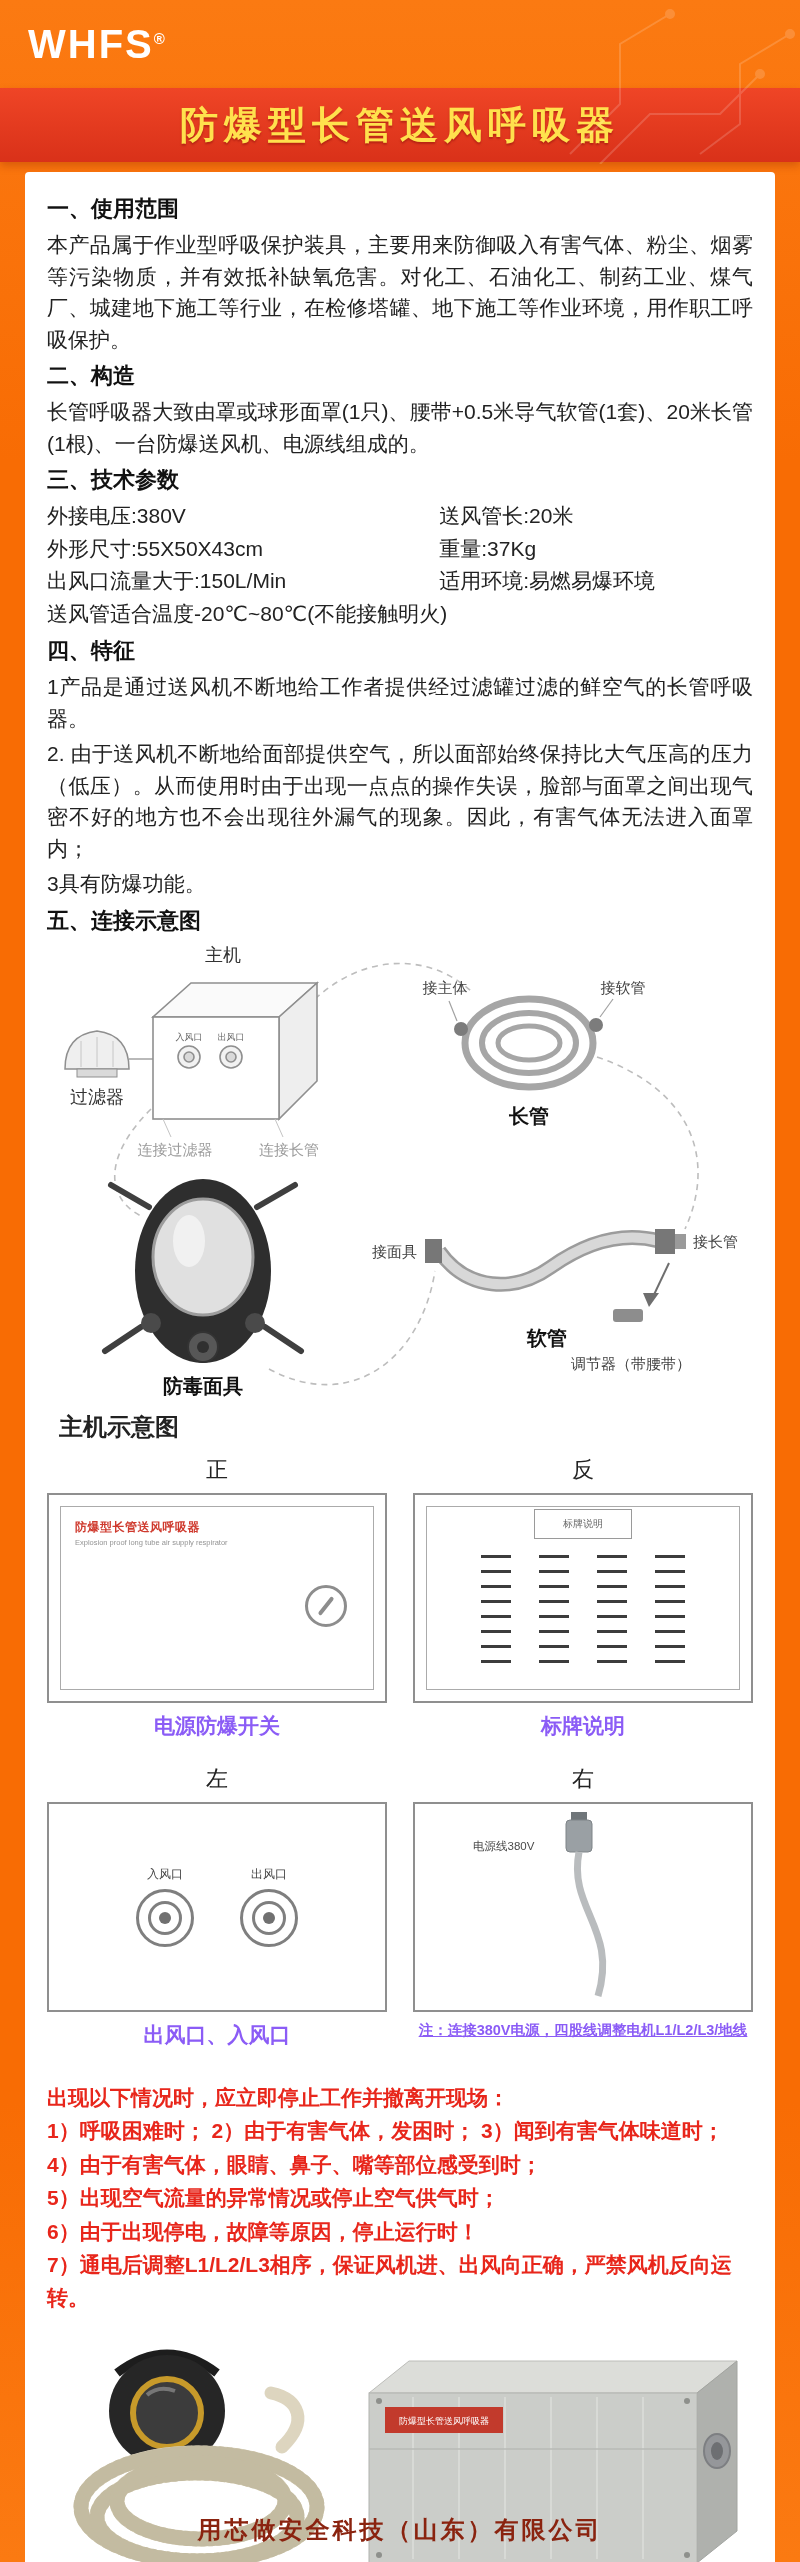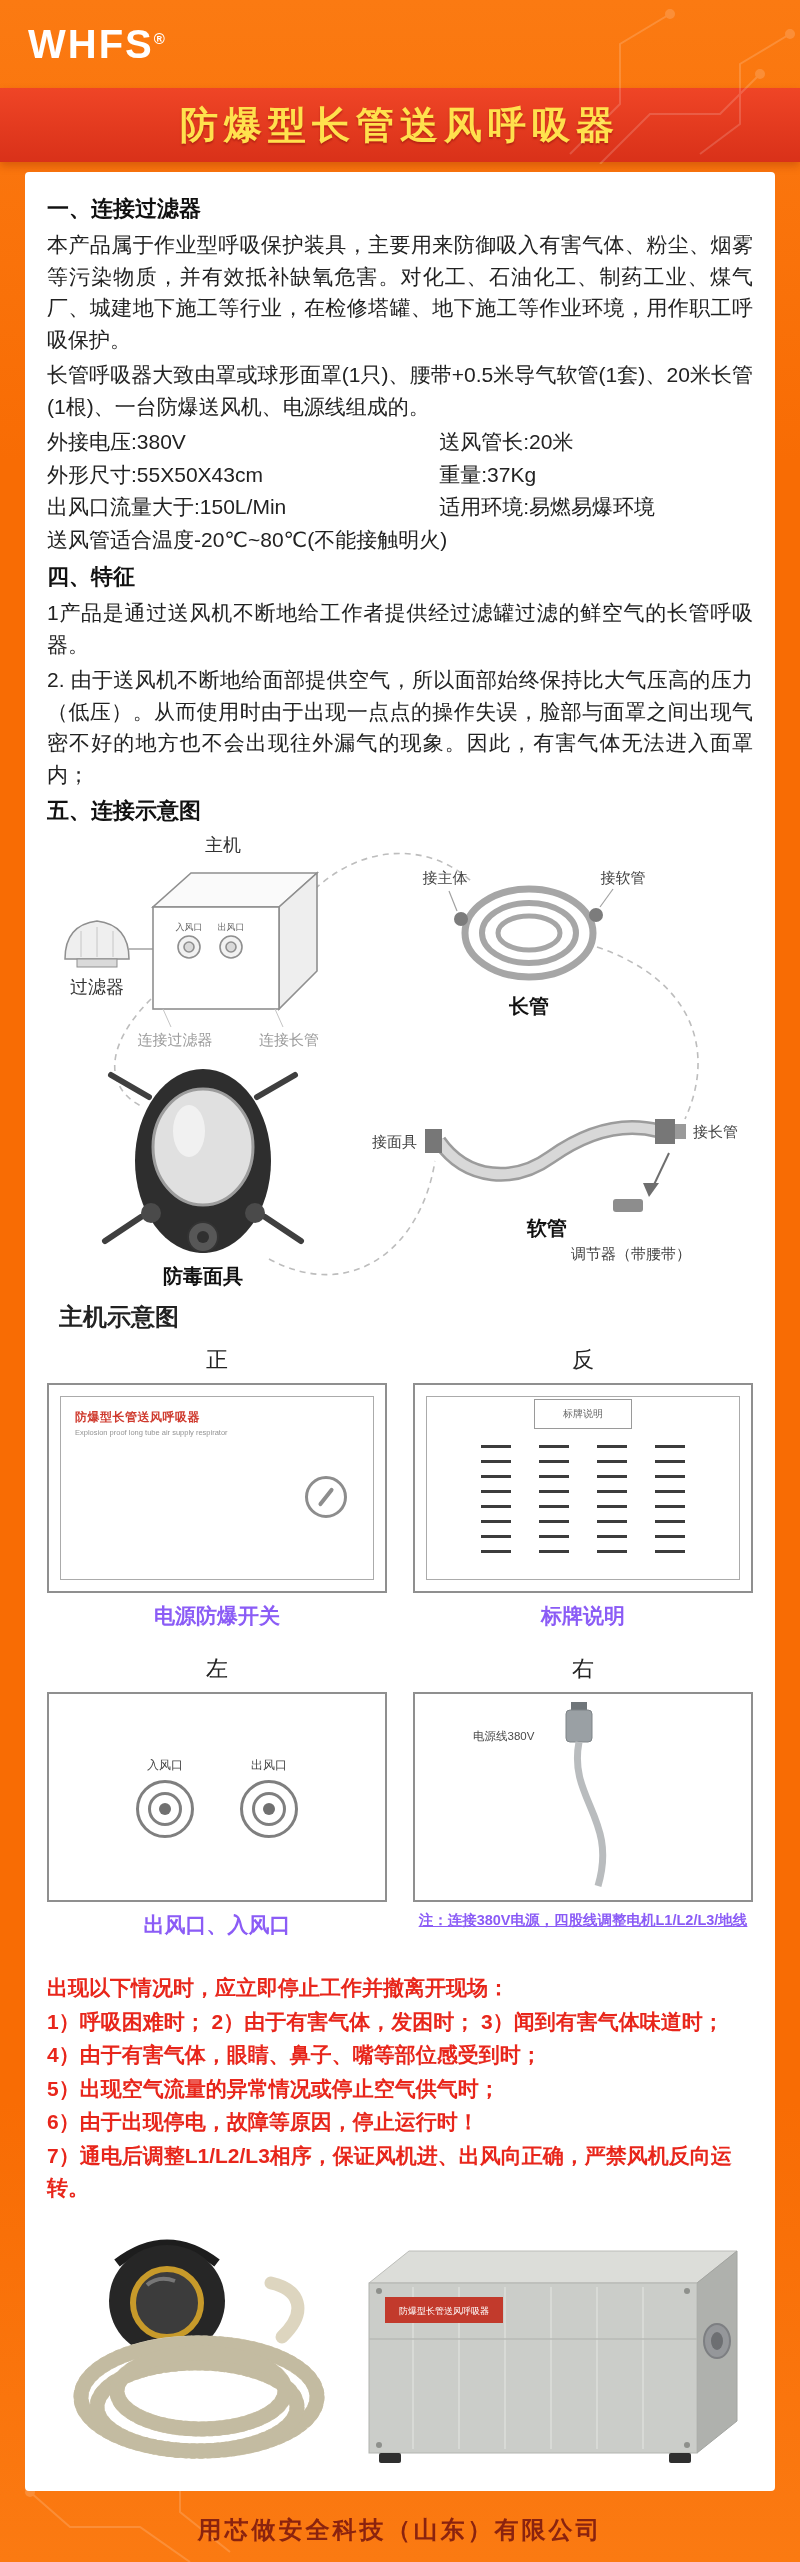--- a/index.html
+++ b/index.html
@@ -111,38 +111,41 @@
       <span>WHFS</span><sup>®</sup>
     </div>
   </div>
 
   <div class="banner">
     <h1>防爆型长管送风呼吸器</h1>
   </div>
 
   <div class="card">
 
-    <div class="sec-h">一、连接过滤器</div>
+    <div class="sec-h">一、使用范围</div>
     <p class="body-p">本产品属于作业型呼吸保护装具，主要用来防御吸入有害气体、粉尘、烟雾等污染物质，并有效抵补缺氧危害。对化工、石油化工、制药工业、煤气厂、城建地下施工等行业，在检修塔罐、地下施工等作业环境，用作职工呼吸保护。</p>
 
+    <div class="sec-h">二、构造</div>
     <p class="body-p">长管呼吸器大致由罩或球形面罩(1只)、腰带+0.5米导气软管(1套)、20米长管(1根)、一台防爆送风机、电源线组成的。</p>
 
+    <div class="sec-h">三、技术参数</div>
     <div class="param-grid">
       <span>外接电压:380V</span>
       <span>送风管长:20米</span>
       <span>外形尺寸:55X50X43cm</span>
       <span>重量:37Kg</span>
       <span>出风口流量大于:150L/Min</span>
       <span>适用环境:易燃易爆环境</span>
       <span class="param-full">送风管适合温度-20℃~80℃(不能接触明火)</span>
     </div>
 
     <div class="sec-h">四、特征</div>
     <p class="body-p">1产品是通过送风机不断地给工作者提供经过滤罐过滤的鲜空气的长管呼吸器。</p>
     <p class="body-p">2. 由于送风机不断地给面部提供空气，所以面部始终保持比大气压高的压力（低压）。从而使用时由于出现一点点的操作失误，脸部与面罩之间出现气密不好的地方也不会出现往外漏气的现象。因此，有害气体无法进入面罩内；</p>
+    <p class="body-p">3具有防爆功能。</p>
 
     <div class="sec-h">五、连接示意图</div>
 
     <svg class="conn-svg" viewBox="0 0 706 458">
       <g stroke="#bdbdbd" stroke-width="1.6" stroke-dasharray="6 5" fill="none">
         <path d="M268,58 C318,12 382,12 424,50"></path>
         <path d="M550,116 C644,148 670,218 638,288"></path>
         <path d="M104,168 C56,216 58,258 96,276"></path>
         <path d="M222,428 C304,472 374,418 388,330"></path>
       </g>

